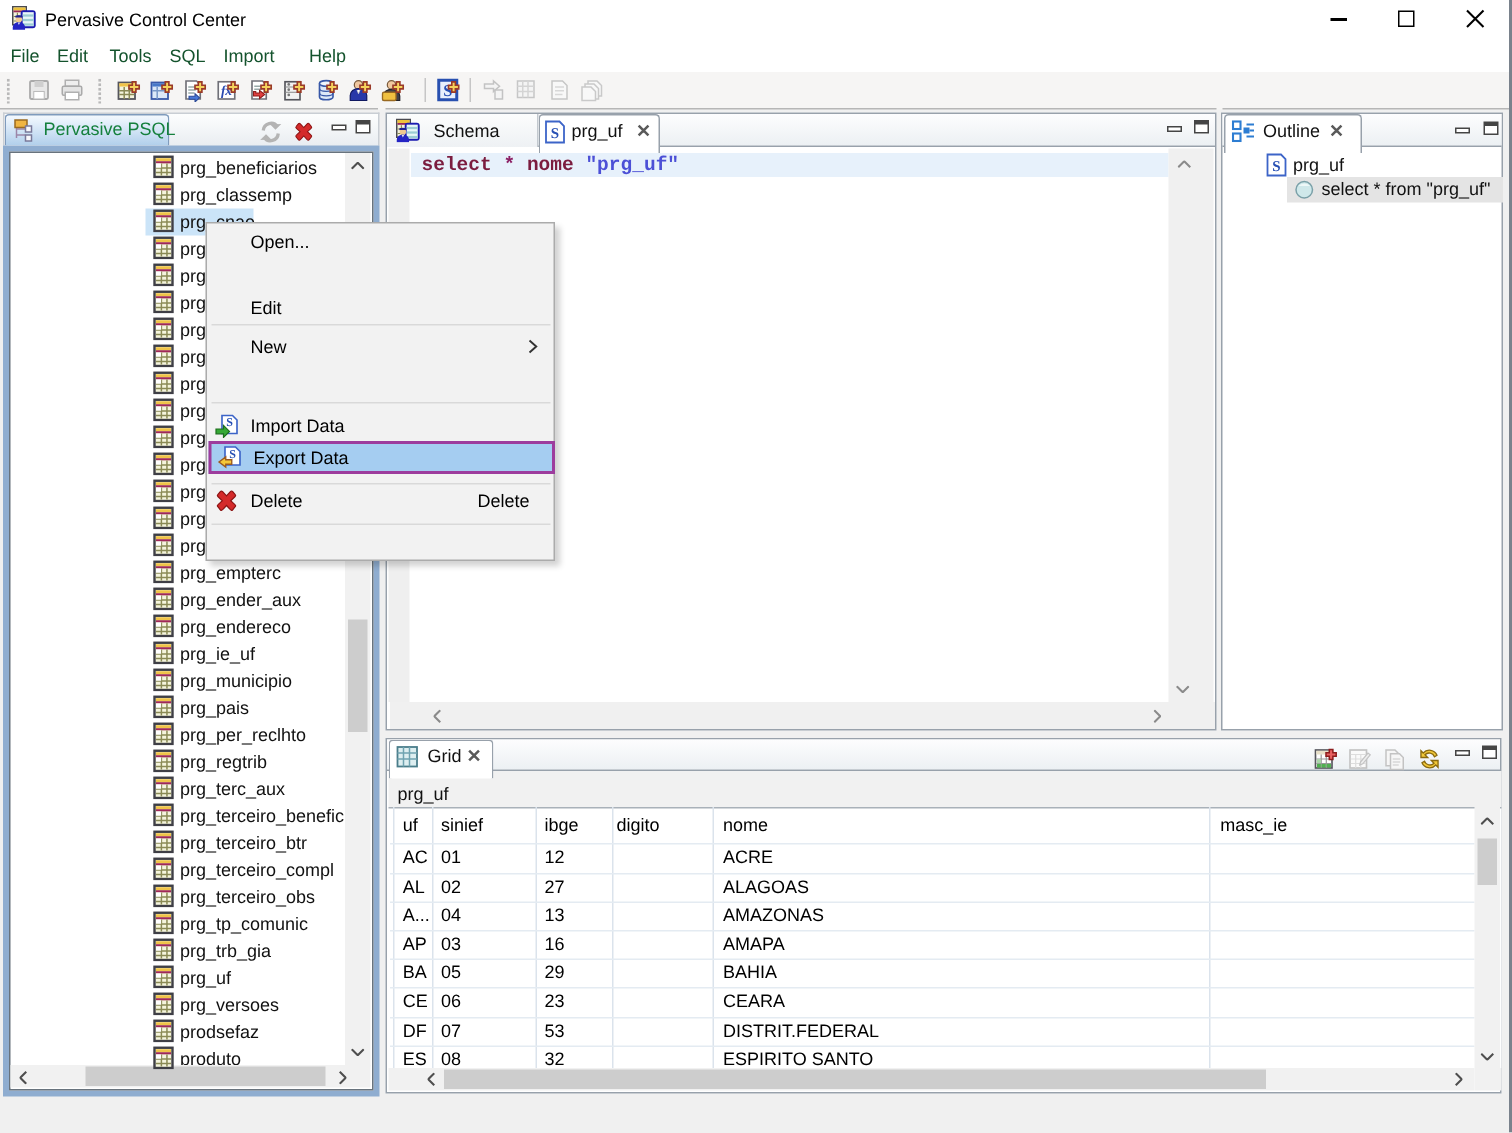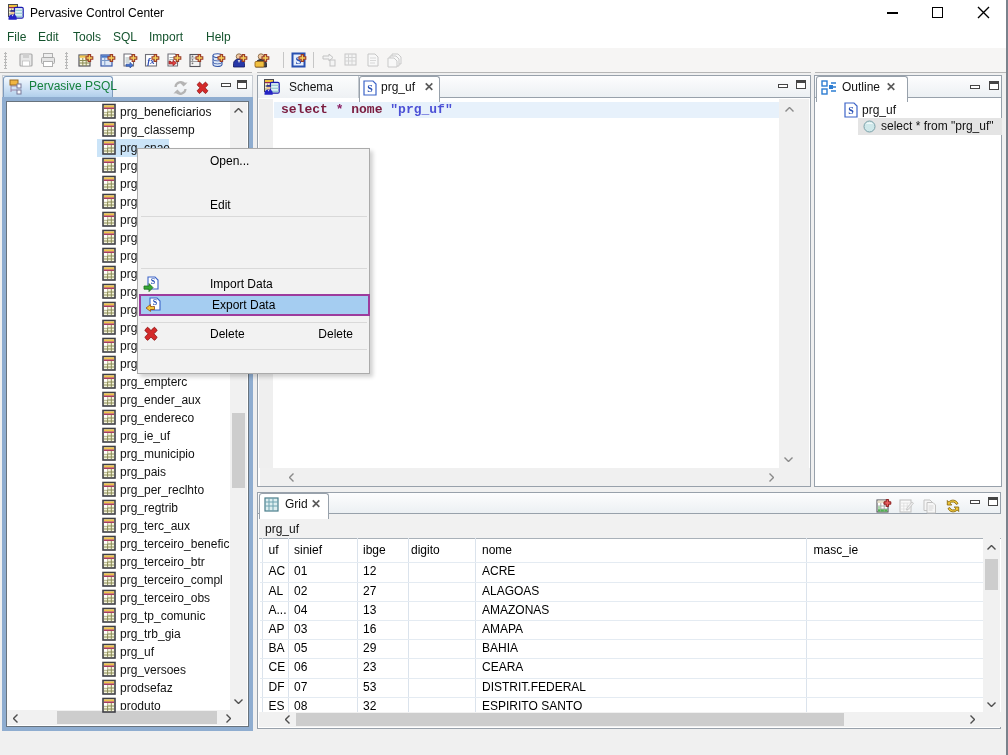--- a/index.html
+++ b/index.html
@@ -32,21 +32,21 @@
 
 .sbar { position:absolute; background:#f1f1f1; }
 .sthumb { position:absolute; background:#cdcdcd; }
 
 .trow { position:absolute; left:118px; height:18px; line-height:18px; font-size:12px; white-space:nowrap; }
 .ticon { position:absolute; left:100px; width:14px; height:16px; z-index:2; }
 
 #cmenu { left:137px; top:148px; width:233px; height:226px; background:#f2f2f2;
   border:1px solid #ababab; box-shadow:3px 3px 4px rgba(0,0,0,0.18); z-index:50; }
 .mi { position:absolute; left:1px; width:230px; height:22px; line-height:22px; font-size:12px; color:#000; }
-.mi .t { position:absolute; left:28px; top:0;margin-left:43px; }
+.mi .t { position:absolute; left:28px; top:0; }
 .msep { position:absolute; left:3px; width:226px; height:1px; background:#d9d9d9; }
 .micon { position:absolute; left:4px; top:3px; width:16px; height:16px; }
 
 .gth { position:absolute; font-size:12px; color:#000; white-space:nowrap; }
 </style>
 </head>
 <body>
 
 <div class="abs" id="titlebar"></div>
 <svg class="abs" style="left:8px;top:4px" width="16" height="16" viewBox="0 0 16 16">
@@ -655,20 +655,26 @@
 </div>
 
 <div class="abs" id="cmenu">
   <div class="mi" style="top:1px">
       <span class="t">Open...</span>
     </div>
   <div class="mi" style="top:45px">
       <span class="t">Edit</span>
     </div>
   <div class="msep" style="top:67px"></div>
+  <div class="mi" style="top:71px">
+      <span class="t">New</span>
+    <svg class="abs" style="left:212px;top:6px" width="8" height="10" viewBox="0 0 8 10">
+        <path d="M2 1 L6.5 5 L2 9" fill="none" stroke="#333" stroke-width="1.3"></path>
+      </svg>
+  </div>
   <div class="msep" style="top:119px"></div>
   <div class="mi" style="top:124px">
     <svg class="micon" viewBox="0 0 16 16">
         <path d="M5 1 h7 l3 3 v9 h-10 z" fill="#fff" stroke="#3c64c8" stroke-width="1.1"></path>
         <text x="10" y="8" font-size="8" font-weight="bold" fill="#2850b4" text-anchor="middle" font-family="Liberation Serif">S</text>
         <path d="M1 10 h5 v-2.4 l4 4 -4 4 v-2.4 h-5 z" fill="#35a835" stroke="#1c6e1c" stroke-width="0.8"></path>
       </svg>
     <span class="t">Import Data</span>
     </div>
   <div class="mi" style="top:145px;background:#a5cdf1;border:2px solid #9d3c9d;width:231px;">

